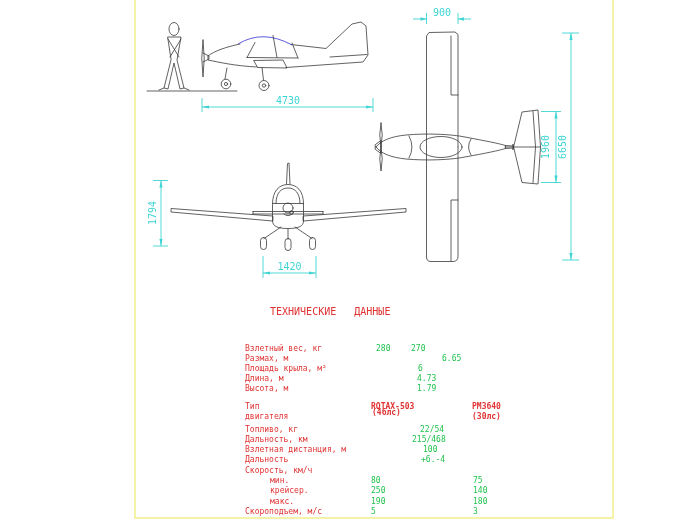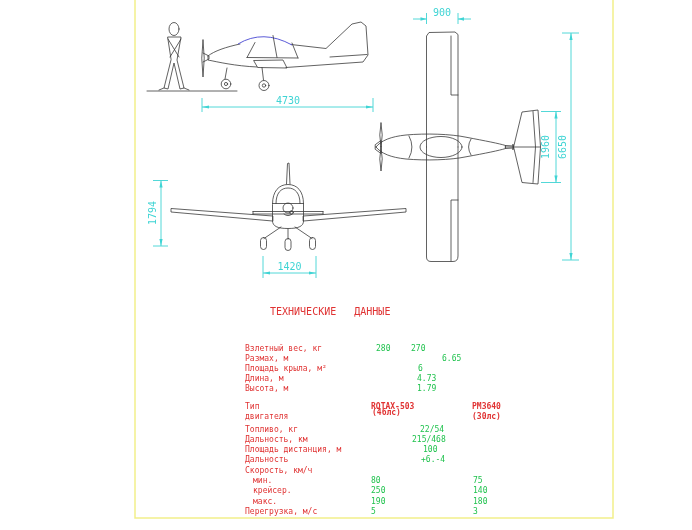--- a/index.html
+++ b/index.html
@@ -13,21 +13,21 @@
   .cynf{fill:#3fd4d4;stroke:none;}
   .blue{stroke:#5b5bd8;stroke-width:1;fill:none;}
   .yel{stroke:#f2ef8a;stroke-width:1.5;fill:none;}
   .dimtext{fill:#3fd4d4;font-size:10px;font-family:"DejaVu Sans Mono","Liberation Mono",monospace;}
   .spec-title{
     position:absolute;left:270px;top:306px;color:#e03333;font-size:10px;
     white-space:pre;letter-spacing:0px;
   }
   .lbl,.val{position:absolute;font-size:8px;line-height:9px;white-space:pre;}
   .lbl{color:#e03333;left:245px;}
-  .lbl.ind{left:253px;}
+  .lbl.ind{left:270px;}
   .val{color:#1fc24d;}
   .val.red{color:#e03333;font-weight:bold;}
 </style>
 </head>
 <body>
 
 <div class="canvas">
 
   <svg class="drawing" width="692" height="530" viewBox="0 0 692 530">
 
@@ -168,38 +168,38 @@
     <span class="lbl" style="top:412px">двигателя</span>
     <span class="val red" style="top:408px;left:372px">(46лс)</span>
     <span class="val red" style="top:412px;left:472px">(30лс)</span>
 
     <span class="lbl" style="top:425px">Топливо, кг</span>
     <span class="val" style="top:425px;left:420px">22/54</span>
 
     <span class="lbl" style="top:435px">Дальность, км</span>
     <span class="val" style="top:435px;left:412px">215/468</span>
 
-    <span class="lbl" style="top:445px">Площадь дистанция, м</span>
+    <span class="lbl" style="top:445px">Взлетная дистанция, м</span>
     <span class="val" style="top:445px;left:423px">100</span>
 
     <span class="lbl" style="top:455px">Дальность</span>
     <span class="val" style="top:455px;left:421px">+6.-4</span>
 
     <span class="lbl" style="top:466px">Скорость, км/ч</span>
 
     <span class="lbl ind" style="top:476px">мин.</span>
     <span class="val" style="top:476px;left:371px">80</span>
     <span class="val" style="top:476px;left:473px">75</span>
 
     <span class="lbl ind" style="top:486px">крейсер.</span>
     <span class="val" style="top:486px;left:371px">250</span>
     <span class="val" style="top:486px;left:473px">140</span>
 
     <span class="lbl ind" style="top:497px">макс.</span>
     <span class="val" style="top:497px;left:371px">190</span>
     <span class="val" style="top:497px;left:473px">180</span>
 
-    <span class="lbl" style="top:507px">Перегрузка, м/с</span>
+    <span class="lbl" style="top:507px">Скороподъем, м/с</span>
     <span class="val" style="top:507px;left:371px">5</span>
     <span class="val" style="top:507px;left:473px">3</span>
   </div>
 
 </div>
 
 </body></html>

